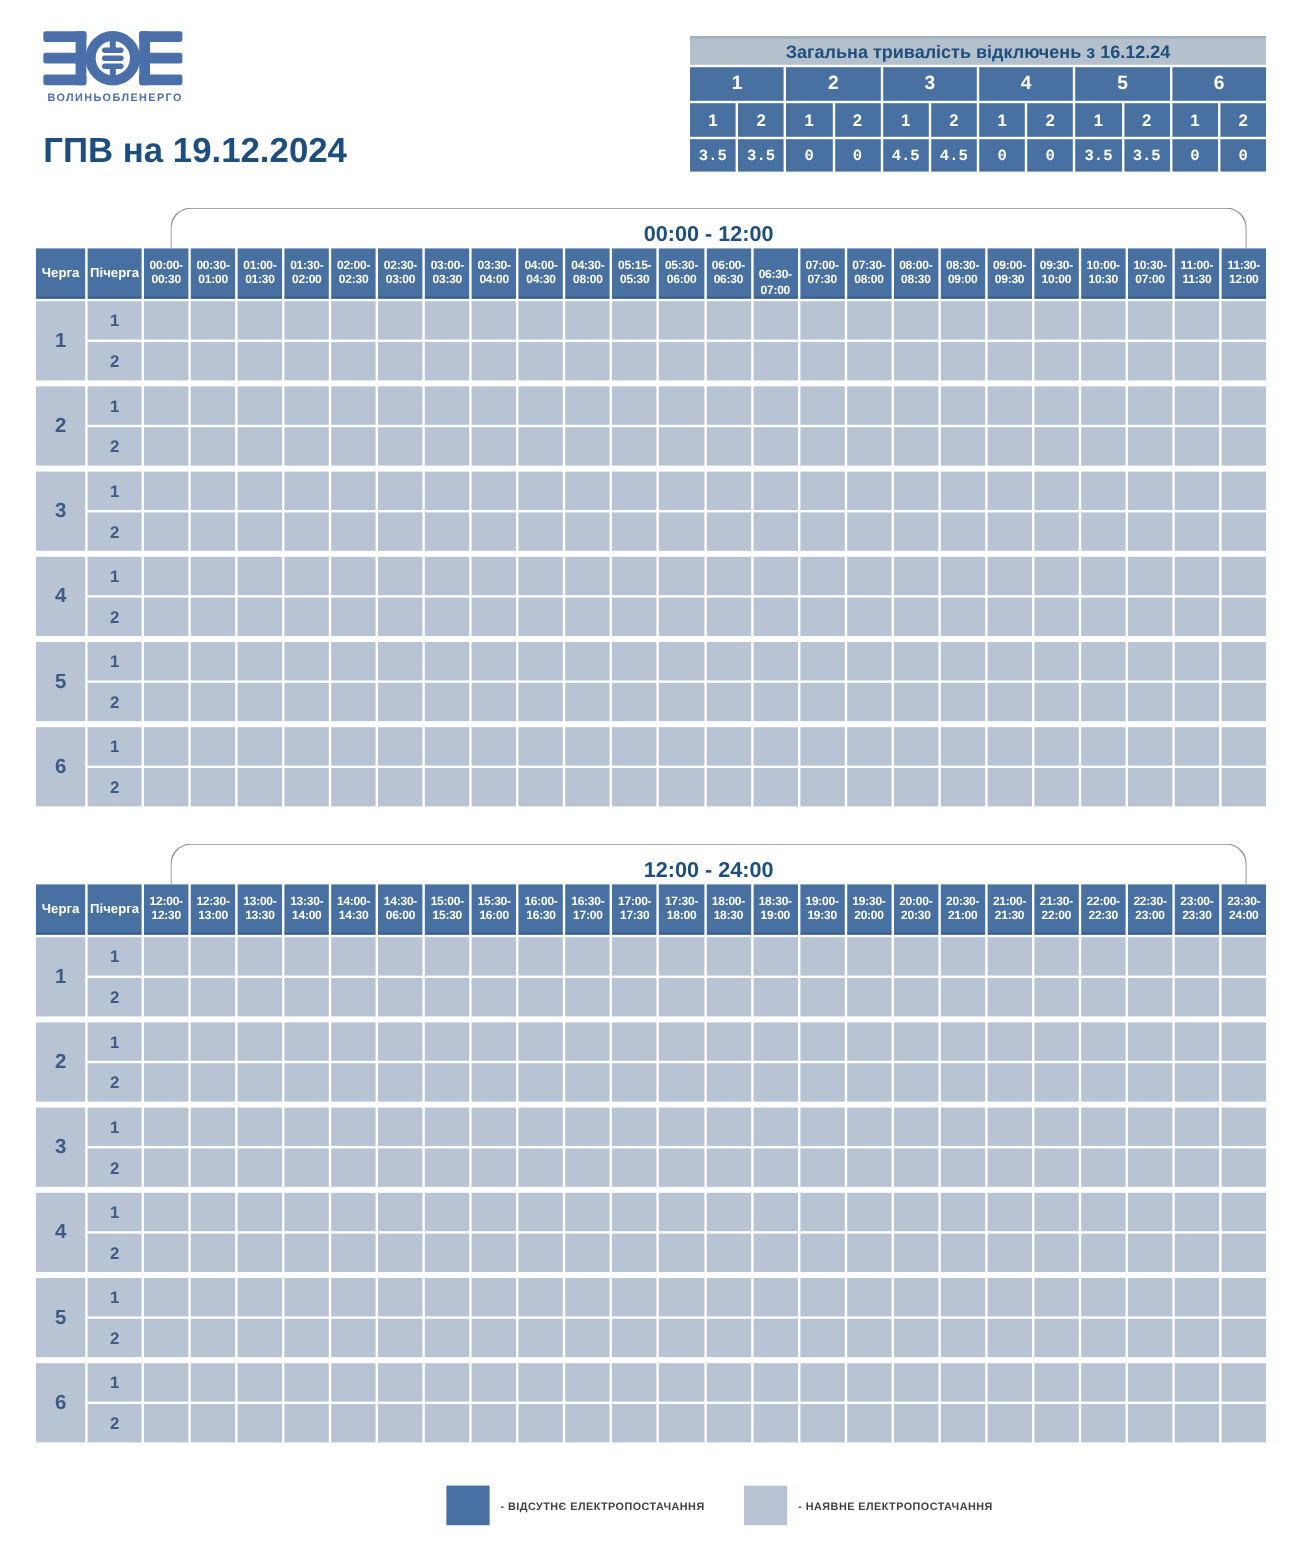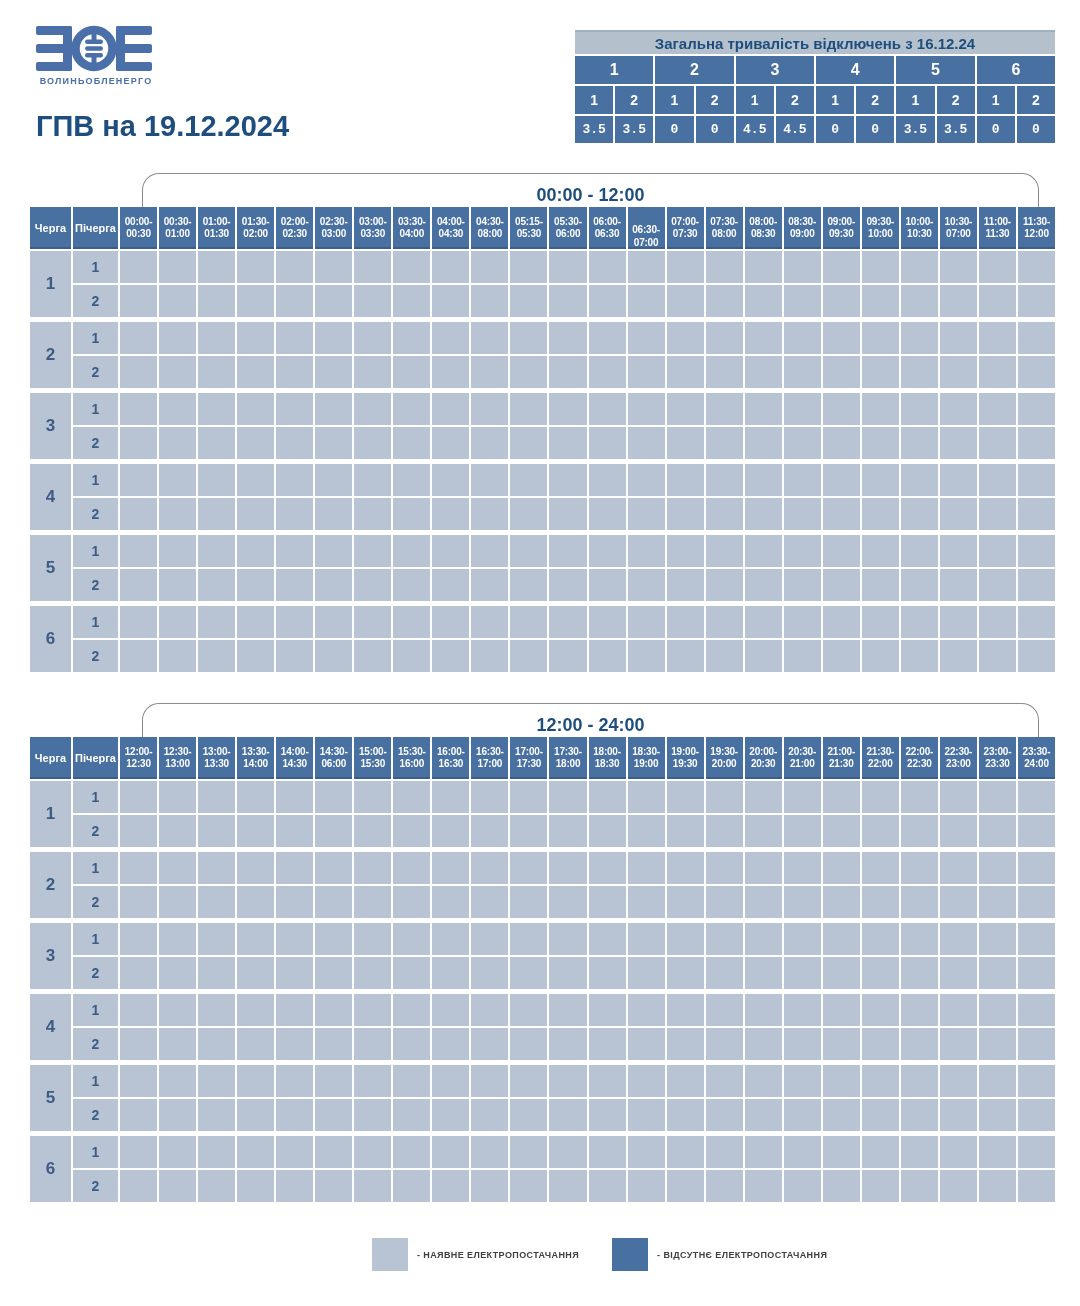--- a/index.html
+++ b/index.html
@@ -982,22 +982,22 @@
         <div class="cell-on" style="grid-area: 18 / 22;"></div>
         <div class="cell-on" style="grid-area: 18 / 23;"></div>
         <div class="cell-on" style="grid-area: 18 / 24;"></div>
         <div class="cell-on" style="grid-area: 18 / 25;"></div>
         <div class="cell-on" style="grid-area: 18 / 26;"></div>
       </div>
   </div>
 
   <div id="legend">
     <div class="legend-item">
+      <div class="swatch swatch-off"></div>
+      <div class="legend-label">- ВІДСУТНЄ ЕЛЕКТРОПОСТАЧАННЯ</div>
+    </div>
+    <div class="legend-item">
       <div class="swatch swatch-on"></div>
       <div class="legend-label">- НАЯВНЕ ЕЛЕКТРОПОСТАЧАННЯ</div>
     </div>
-    <div class="legend-item">
-      <div class="swatch swatch-off"></div>
-      <div class="legend-label">- ВІДСУТНЄ ЕЛЕКТРОПОСТАЧАННЯ</div>
-    </div>
   </div>
 
 </div>
 
 </body></html>

